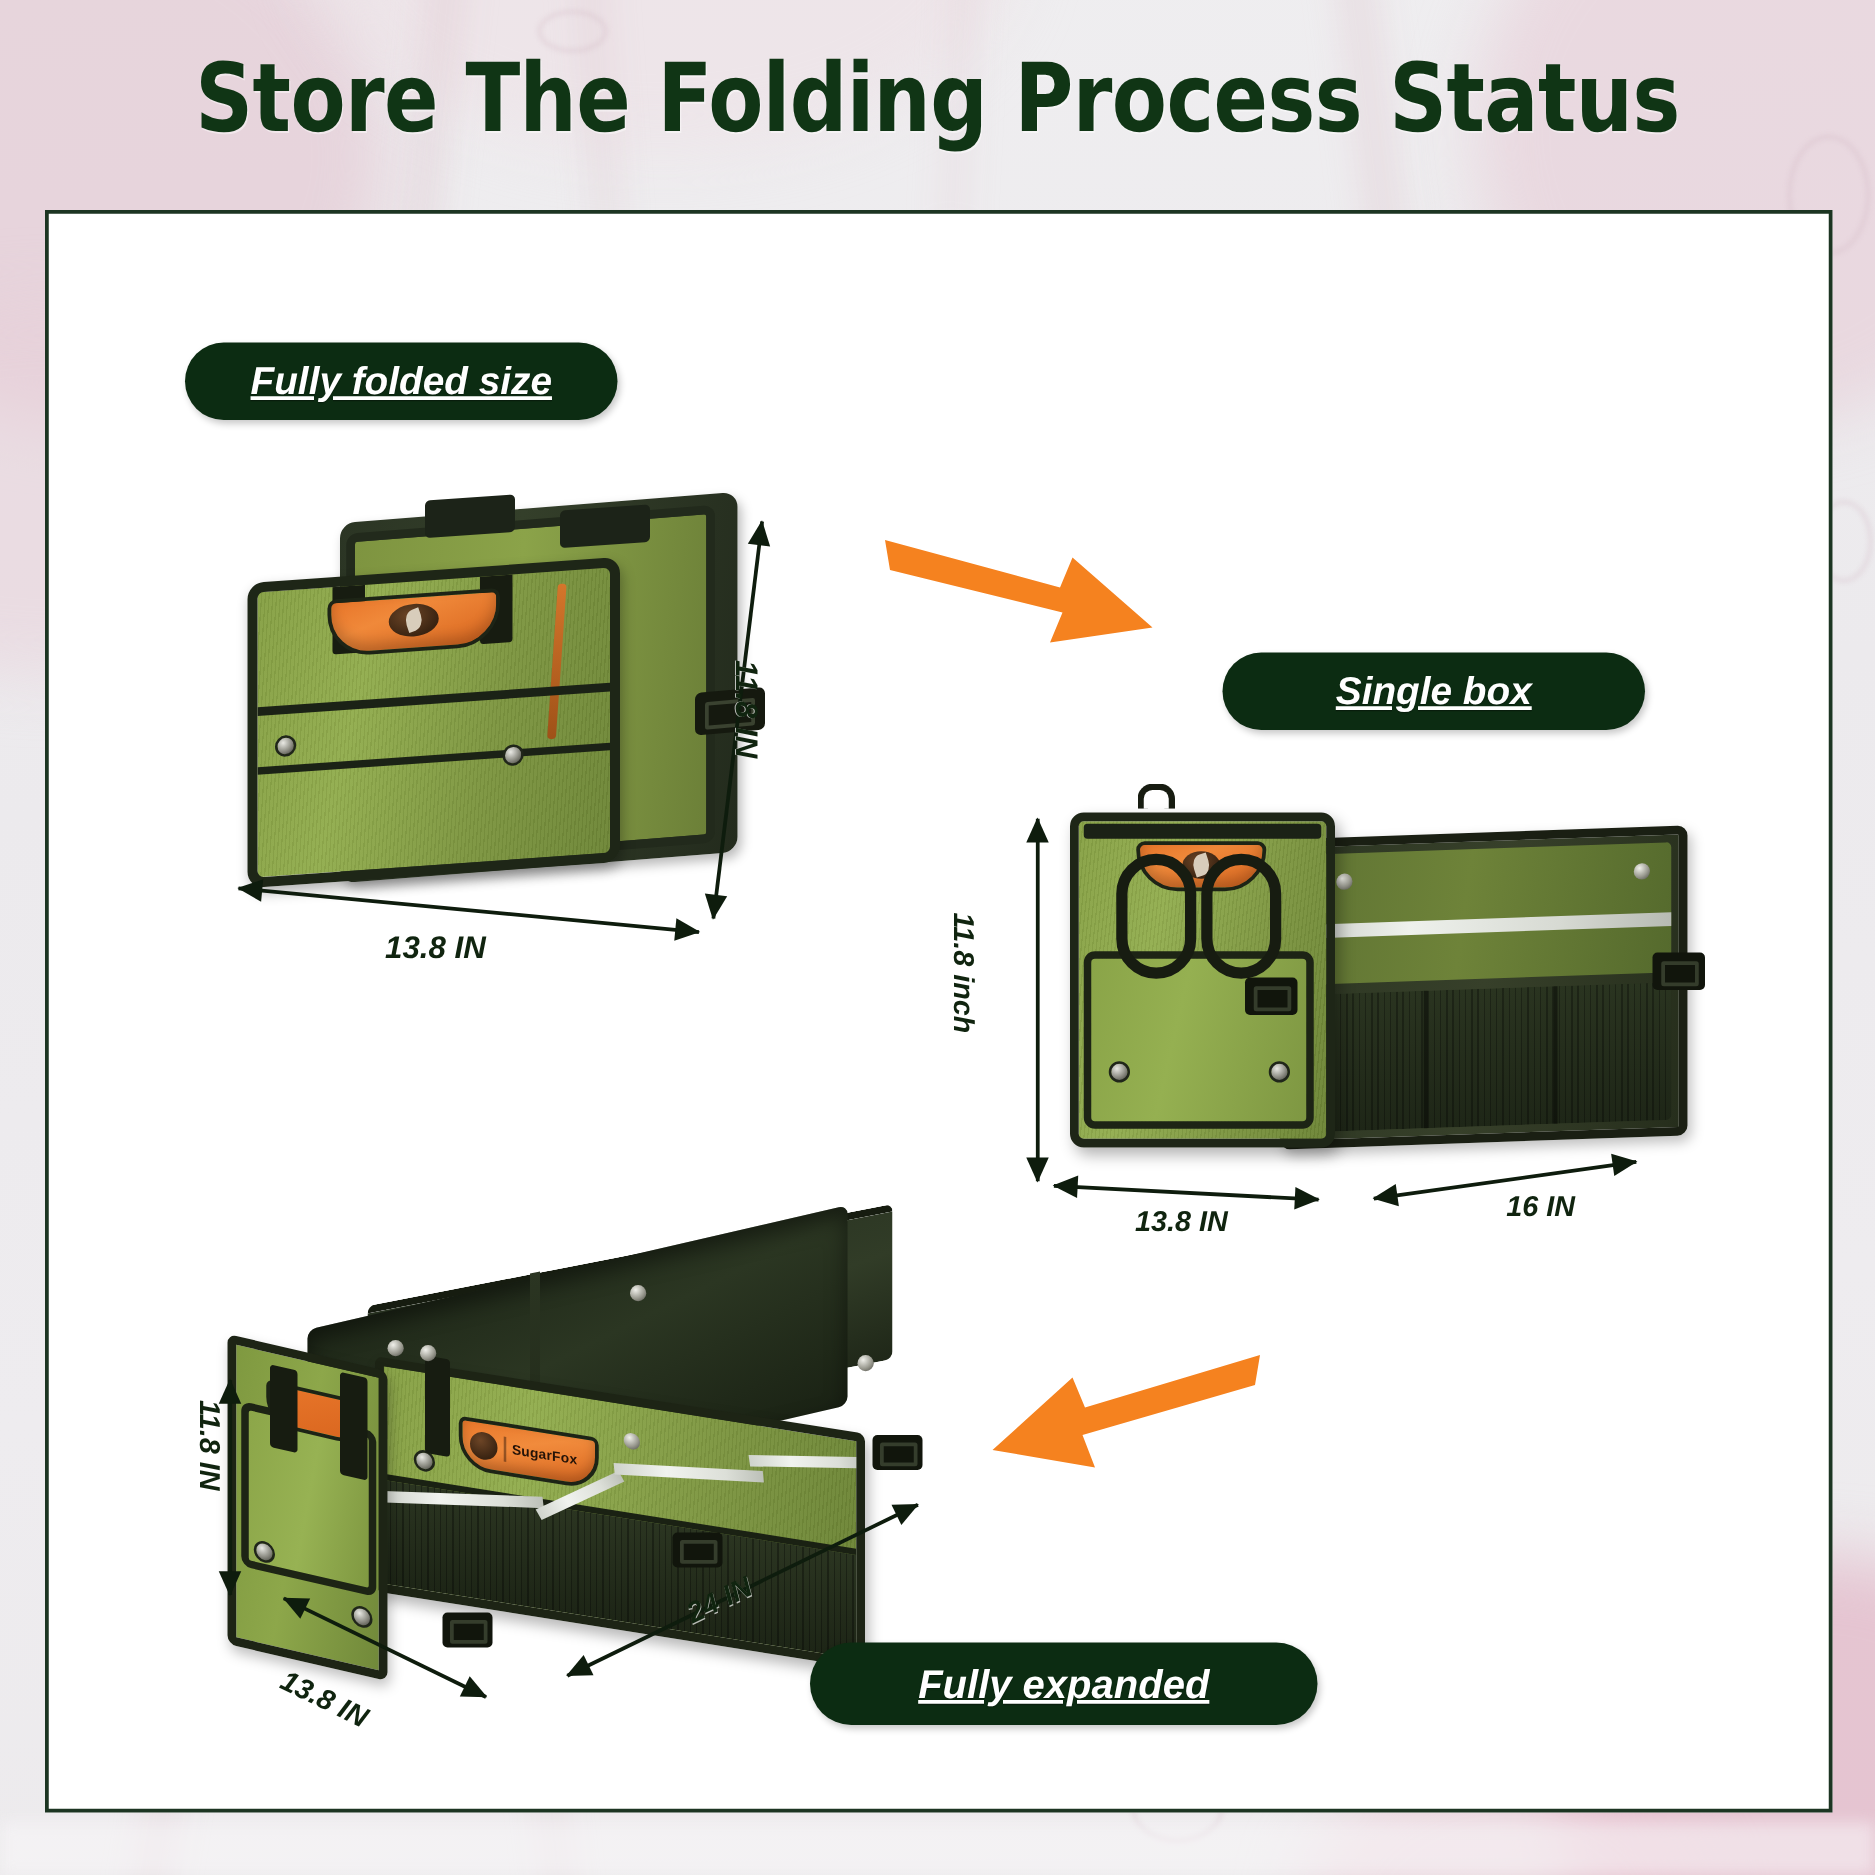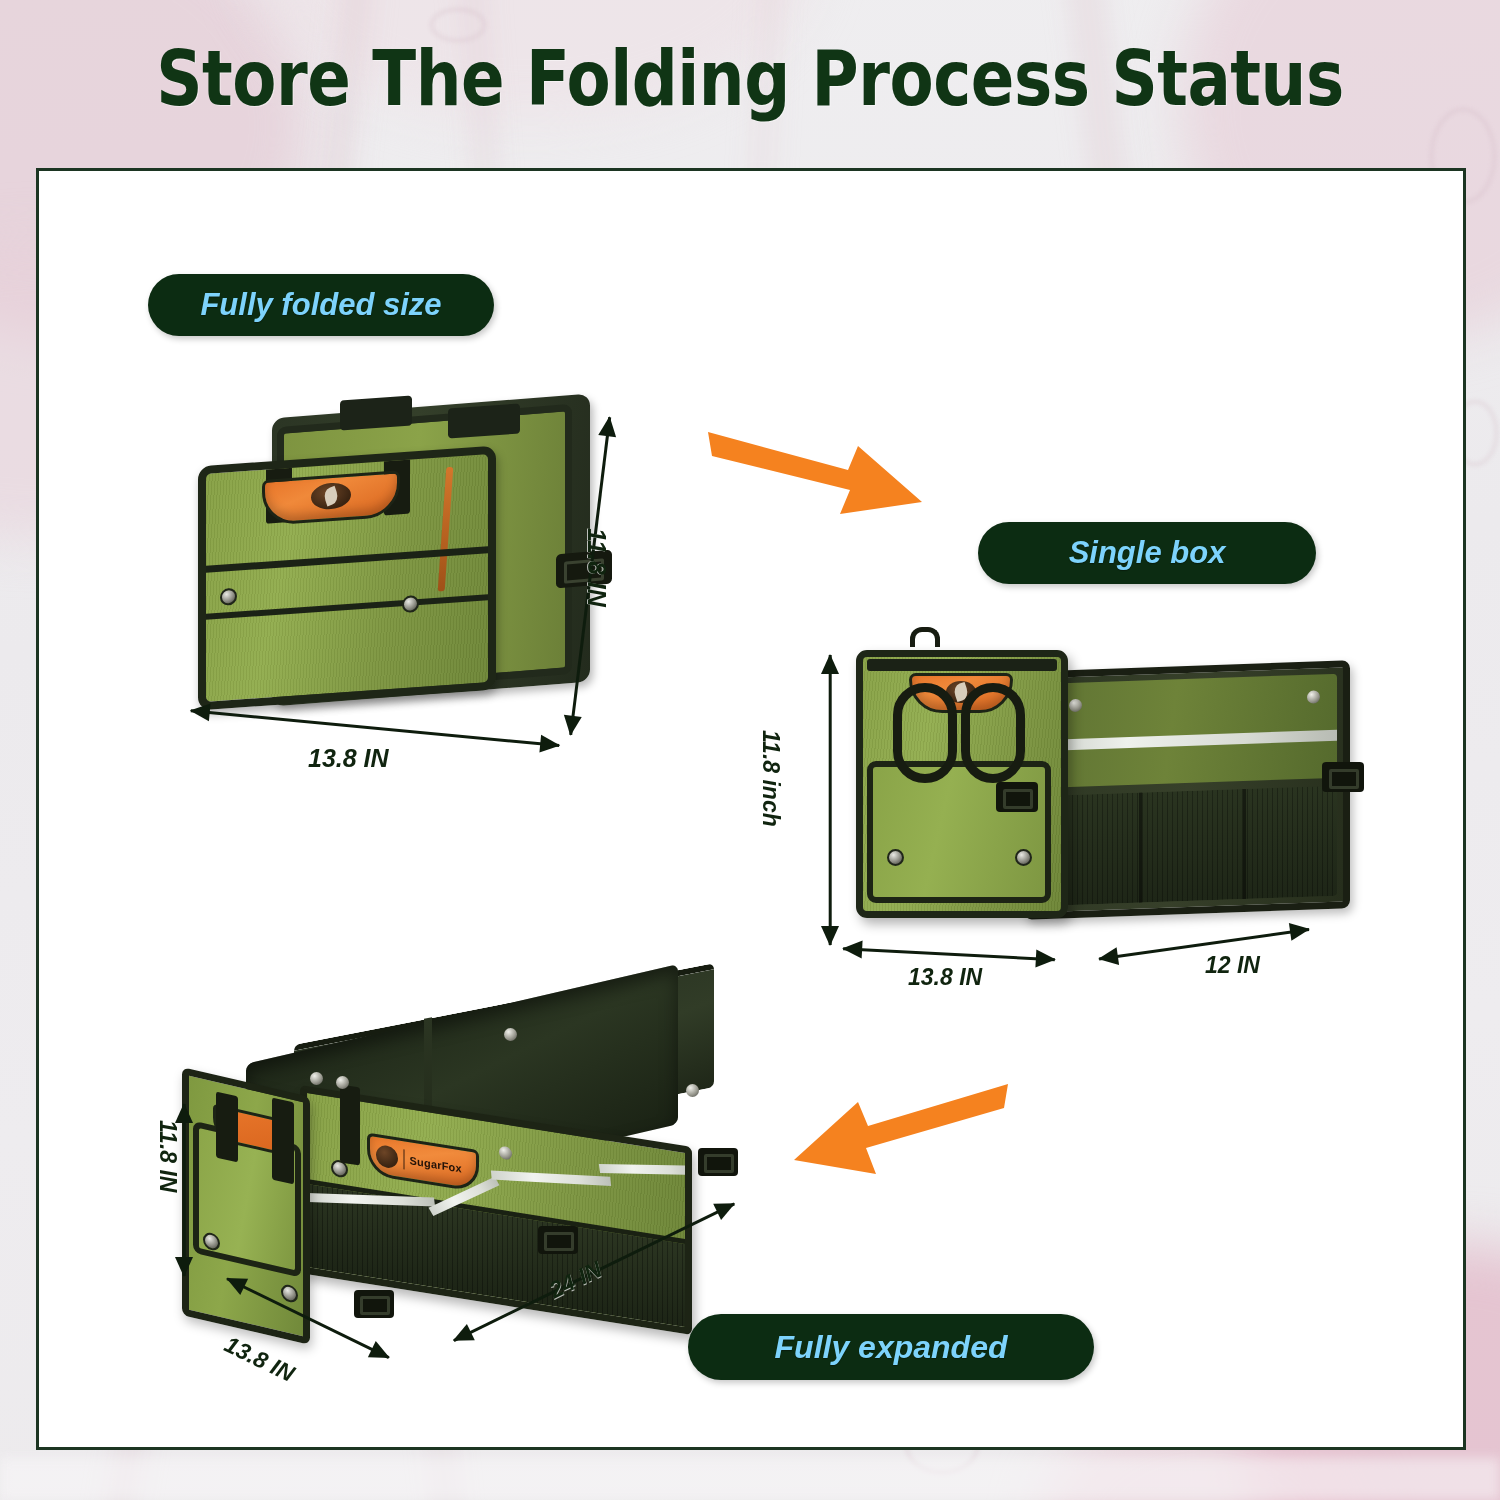--- a/index.html
+++ b/index.html
@@ -66,29 +66,30 @@
     position:absolute; left:36px; top:168px;
     width:1430px; height:1282px;
     background:#ffffff; border:3px solid #1c3522;
     z-index:2;
   }
 
   
   .badge{
     position:absolute; z-index:6;
     background:#0c2c12; border-radius:60px;
-    color:#7dd3fc; font-weight:bold; font-style:italic;
+    color:#ffffff; font-weight:bold; font-style:italic;
     display:flex; align-items:center; justify-content:center;
     box-shadow:2px 3px 6px rgba(0,0,0,.22);
     text-shadow:0 1px 1px rgba(0,0,0,.35);
     white-space:nowrap;
+    text-decoration:underline;
   }
   #badge-folded   { left:148px;  top:274px;  width:346px; height:62px; font-size:31px; }
   #badge-single   { left:978px;  top:522px;  width:338px; height:62px; font-size:31px;text-align:right; }
-  #badge-expanded { left:688px;  top:1314px; width:406px; height:66px; font-size:32px; }
+  #badge-expanded { left:648px;  top:1314px; width:406px; height:66px; font-size:32px; }
 
   
   .dim{
     position:absolute; z-index:7;
     font-weight:bold; font-style:italic; color:#10240f;
     font-size:25px; white-space:nowrap;
     text-shadow:0 1px 0 rgba(255,255,255,.7);
   }
   .dim-sm{ font-size:23px; }
 
@@ -450,21 +451,21 @@
     <div class="h hl"></div>
     <div class="h hr"></div>
 </div>
 <div class="dim dim-sm" style="left:908px; top:964px;">13.8 IN</div>
 
 <div class="dimline" style="left:1098px; top:934px; width:212px; height:20px; transform:rotate(-8deg); z-index:6;">
   <div class="bar"></div>
     <div class="h hl"></div>
     <div class="h hr"></div>
 </div>
-<div class="dim dim-sm" style="left:1205px; top:952px;">12 IN</div>
+<div class="dim dim-sm" style="left:1205px; top:952px;">16 IN</div>
 
 <svg class="procarrow" style="left:786px; top:1078px; width:230px; height:115px;" viewBox="0 0 230 115">
   <polygon points="222,6 82,48 72,24 8,82 90,96 80,70 218,30" fill="#F5821F"></polygon>
 </svg>
 
 <div class="art" id="art-expanded">
   <div class="ex-backwall"></div>
   <div class="ex-interior"></div>
   <div class="ex-divider"></div>
 

